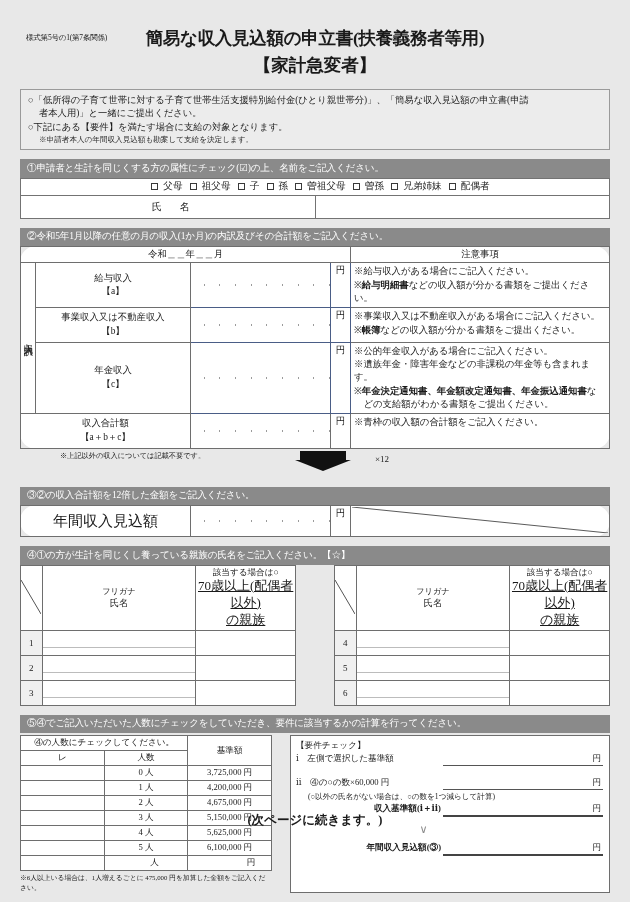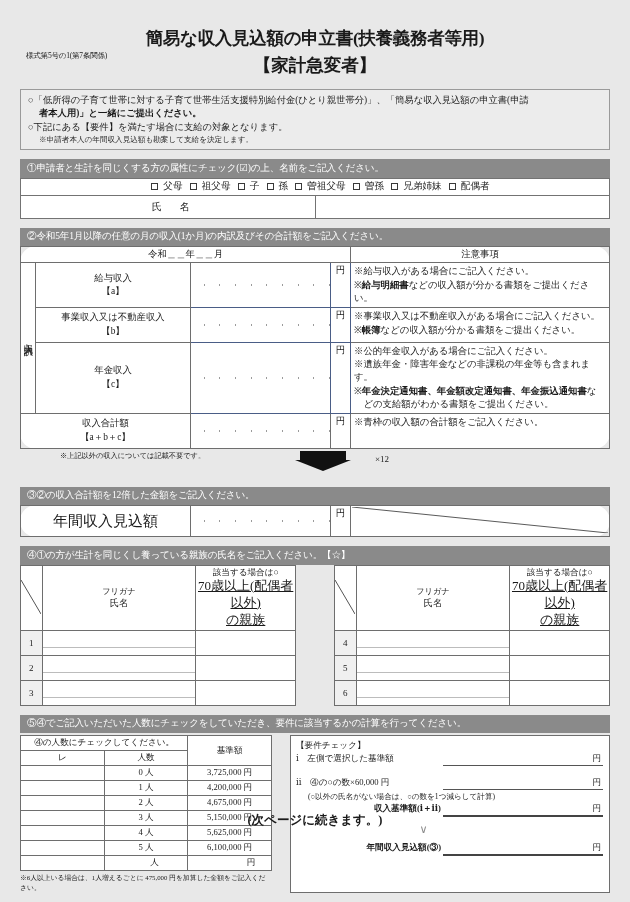--- a/index.html
+++ b/index.html
@@ -9,36 +9,36 @@
     background:#e8e8e8;
     font-family:"Liberation Serif","DejaVu Serif",serif;
     color:#1a1a1a;
     overflow:hidden;
   }
   .page { width:630px; height:902px; position:relative; padding:0; }
 
   
   .hdr { position:relative; padding-top:26px; }
   .formno {
-    position:absolute; left:26px; top:51px;
+    position:absolute; left:26px; top:33px;
     font-size:7.5px; letter-spacing:-0.2px;
   }
   .title1 { text-align:center; font-size:17.5px; font-weight:bold; letter-spacing:-0.3px; }
   .title2 { text-align:center; font-size:17.5px; font-weight:bold; margin-top:3px; }
 
   
   .notice {
     margin:12px 20px 0 20px;
     border:1px solid #9a9a9a;
     background:#ececec;
     padding:4px 6px 4px 7px;
     font-size:9.3px;
     line-height:1.45;
   }
-  .notice .ind { padding-left:11px;font-weight:bold; }
+  .notice .ind { padding-left:11px; }
   .notice .small { font-size:7.6px; padding-left:11px; color:#2b2b2b; }
 
   
   .secbar {
     background:#8a8a8a; color:#ffffff;
     font-size:9.6px; padding:2.5px 7px 3px 7px;
     letter-spacing:-0.2px;
   }
   .sec { margin:9px 20px 0 20px; }
 

